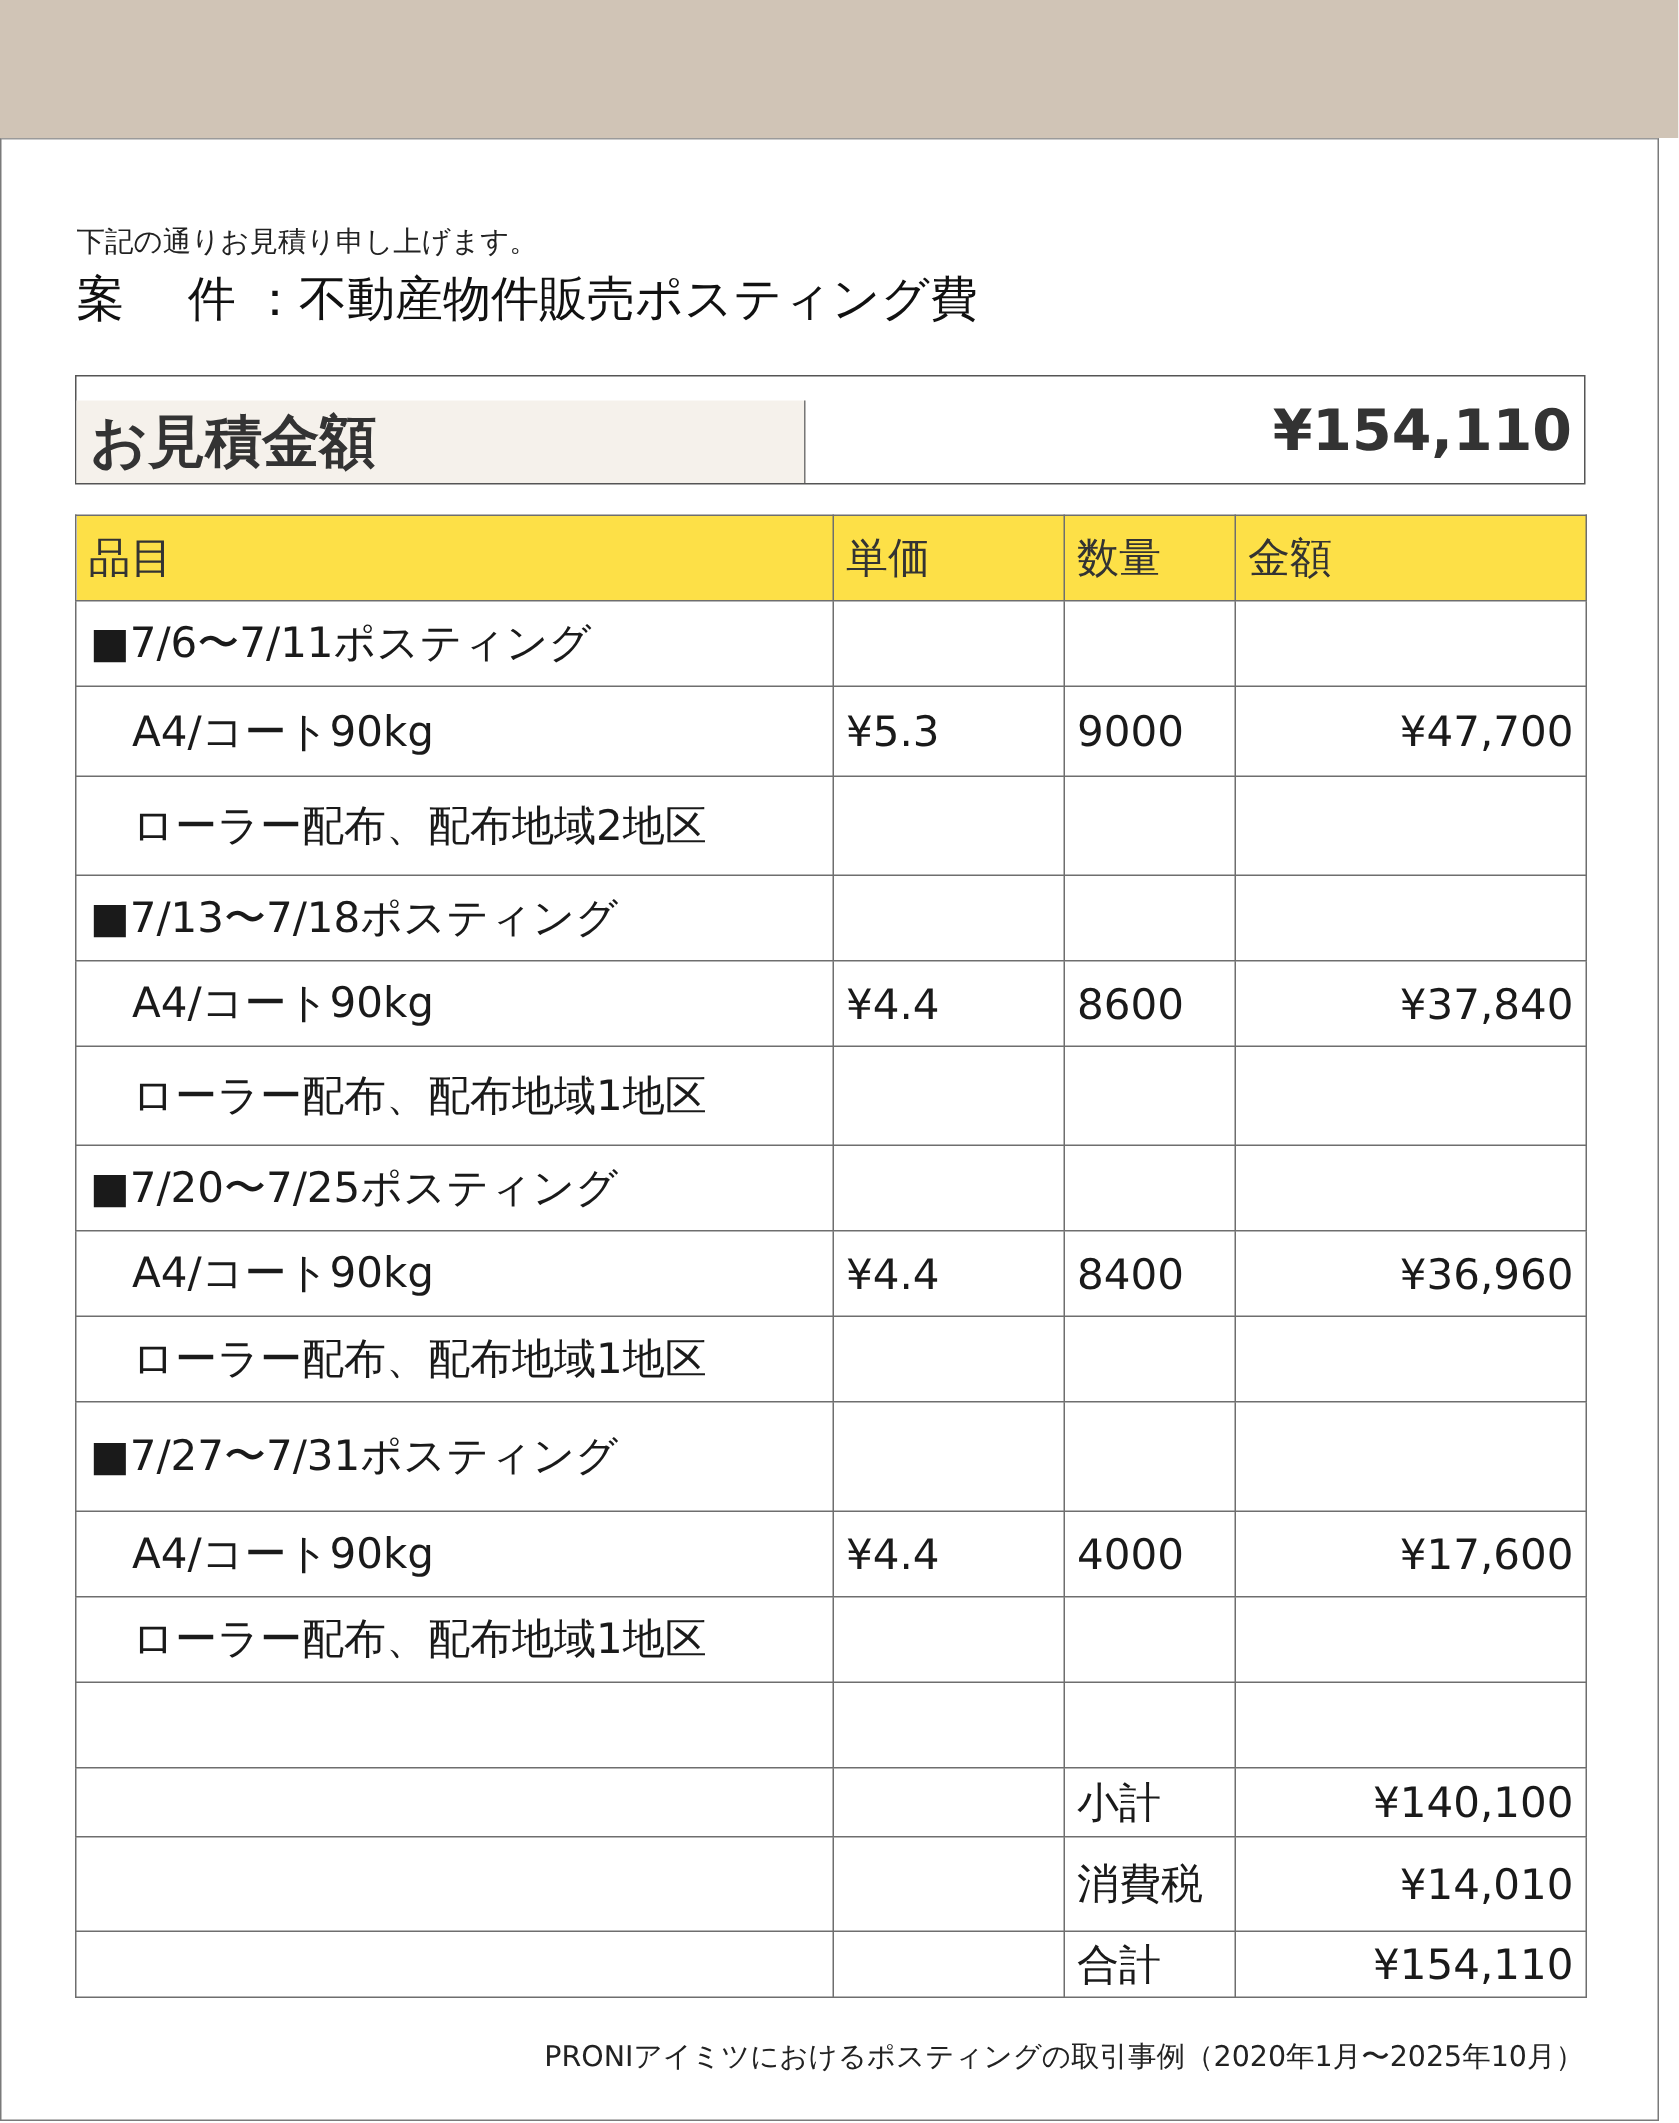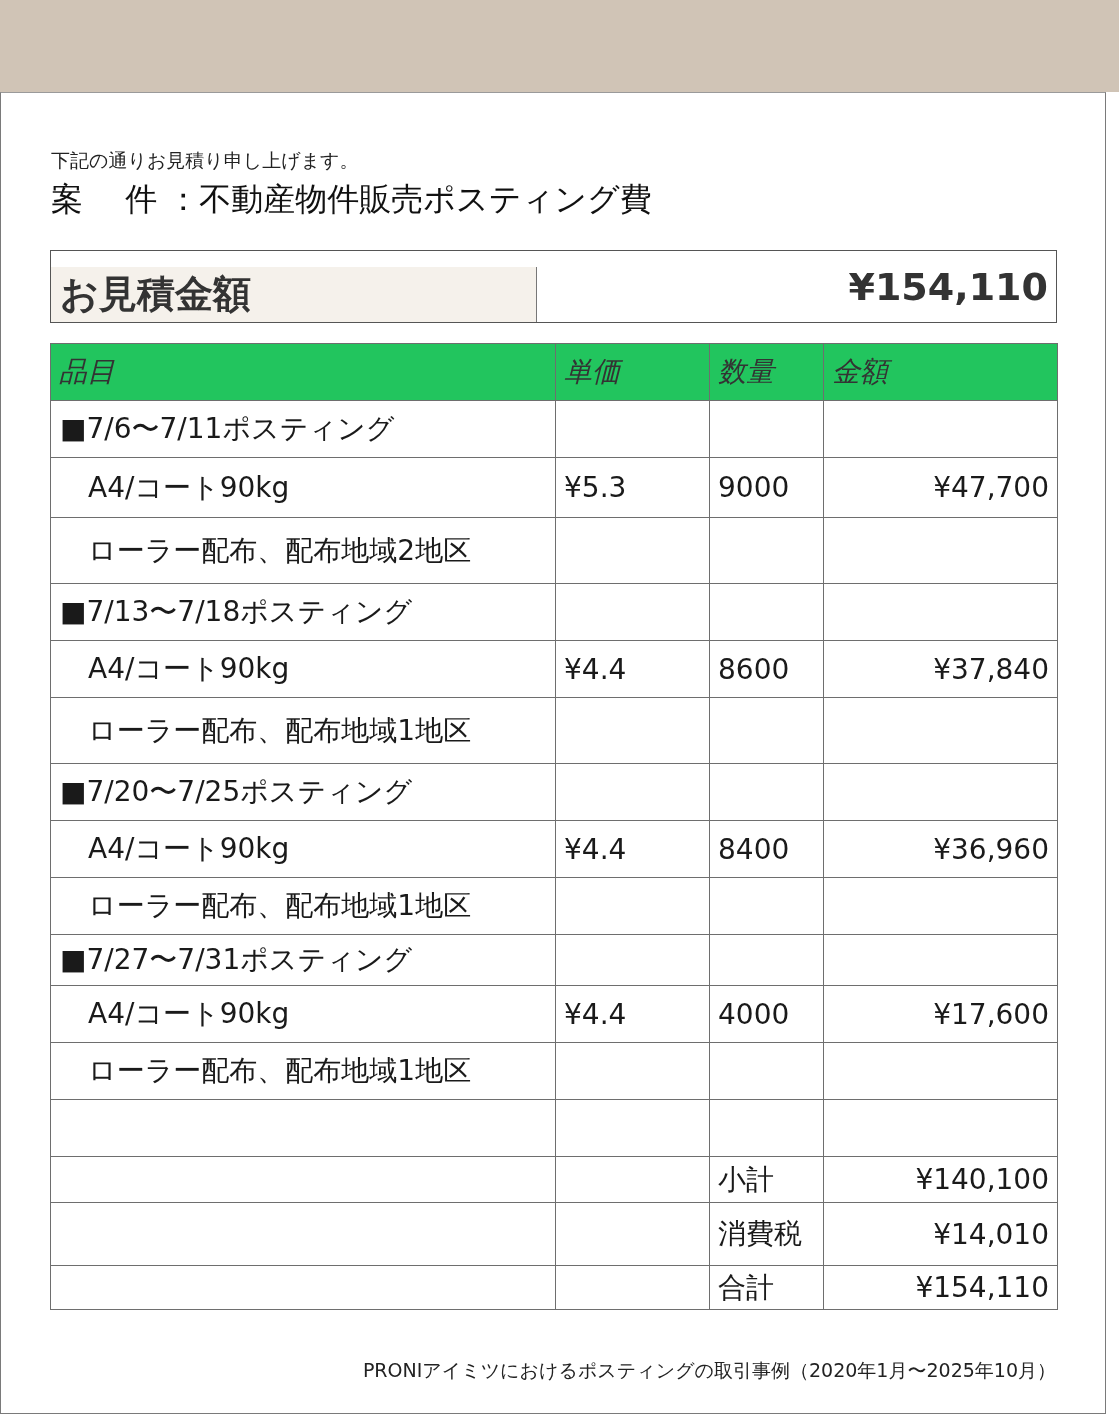--- a/index.html
+++ b/index.html
@@ -45,21 +45,21 @@
       position: absolute; left: 50px; top: 343px;
       border-collapse: collapse; table-layout: fixed;
       width: 1007px;
     }
     table.items td, table.items th {
       border: 1px solid #6e6e6e;
       font-size: 28px; font-weight: normal; color: #1a1a1a;
       padding: 0 8px; white-space: nowrap; overflow: hidden;
       text-align: left; vertical-align: middle;
     }
-    table.items th { background: #22c55e; color: #333; font-style: italic; }
+    table.items th { background: #fde047; color: #333; }
     table.items .num { text-align: right; }
     table.items .indent { padding-left: 37px; }
     table.items .group { padding-left: 9px; }
     .footnote {
       position: absolute; right: 63px; top: 1358px;
       font-size: 19px; color: #222;
     }
   </style>
 </head>
 <body>
@@ -138,21 +138,21 @@
       <td>¥4.4</td>
       <td>8400</td>
       <td class="num">¥36,960</td>
     </tr>
     <tr style="height:57px">
       <td class="indent">ローラー配布、配布地域1地区</td>
       <td></td>
       <td></td>
       <td class="num"></td>
     </tr>
-    <tr style="height:51px">
+    <tr style="height:73px">
       <td class="group">■7/27〜7/31ポスティング</td>
       <td></td>
       <td></td>
       <td class="num"></td>
     </tr>
     <tr style="height:57px">
       <td class="indent">A4/コート90kg</td>
       <td>¥4.4</td>
       <td>4000</td>
       <td class="num">¥17,600</td>

